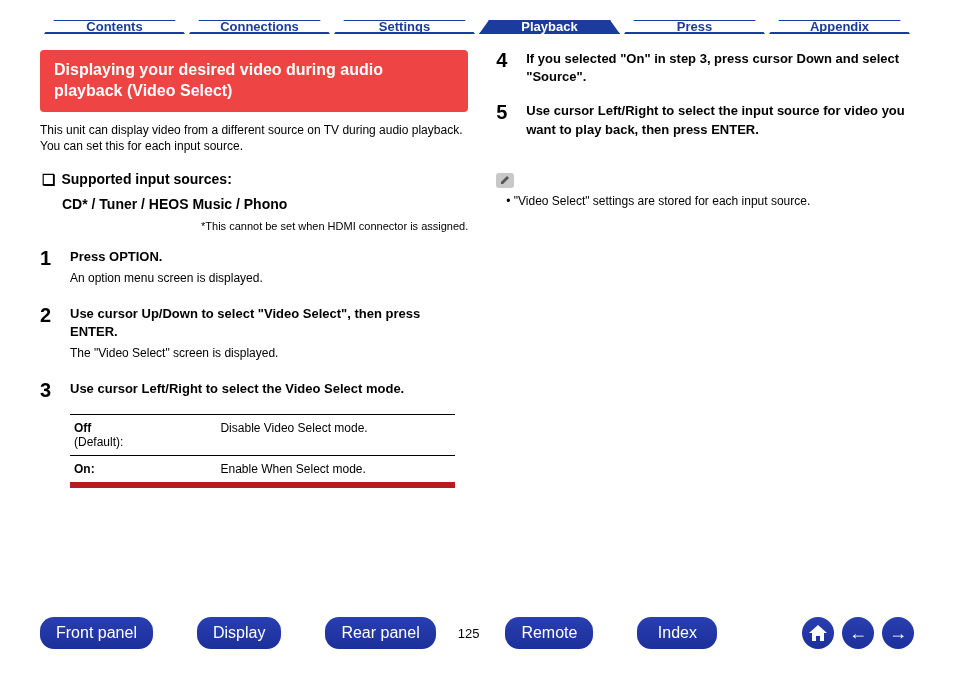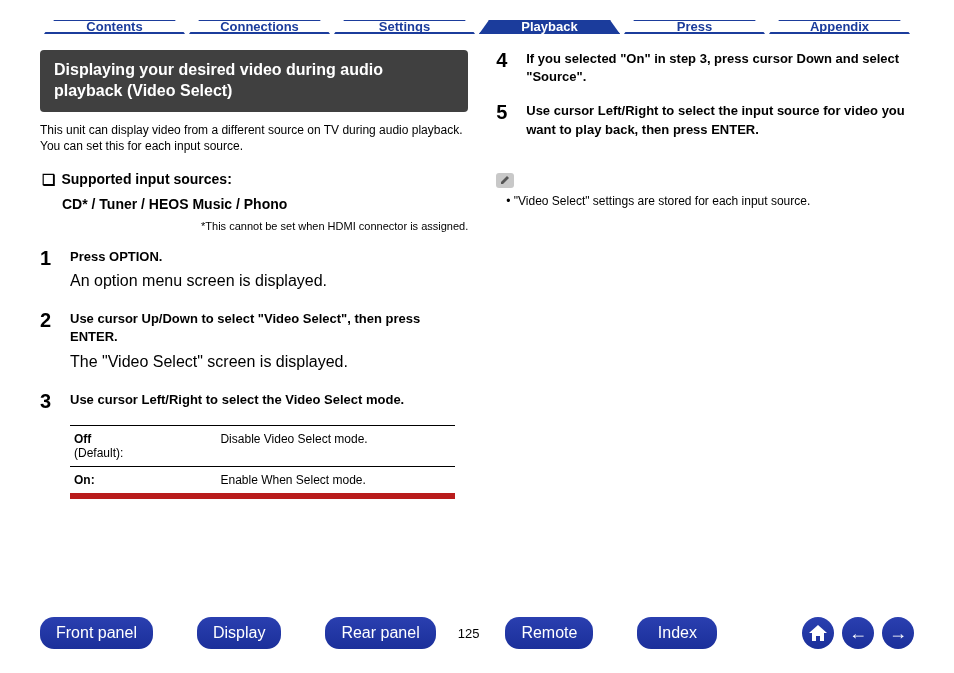--- a/index.html
+++ b/index.html
@@ -31,40 +31,40 @@
     clip-path: polygon(10px 0, calc(100% - 10px) 0, 100% 100%, 0 100%);
   }
   .tab.active { background: #1b3c9c; color: #fff; border-color: #1b3c9c; }
 
   .body-wrap { display: flex; gap: 28px; }
   .col { flex: 1; }
   .col-left { flex: 0 0 49%; }
   .col-right { flex: 0 0 47%; }
 
   .section-title {
-    background: #404040;
+    background: #ef4444;
     color: #fff;
     font-weight: bold;
     font-size: 16px;
     padding: 10px 14px;
     border-radius: 4px;
     line-height: 1.3;
     margin-bottom: 10px;
   }
   .lead { font-size: 12px; line-height: 1.4; margin-bottom: 14px; }
   .supported-head { font-weight: bold; font-size: 14px; line-height: 1.5; margin-bottom: 4px; display: flex; gap: 6px; padding-left:2px;}
   .supported-head .box { font-size: 15px; }
   .supported-sub { font-weight: bold; font-size: 14px; padding-left: 22px; margin-bottom: 8px;}
   .footnote { font-size: 11px; padding-left: 22px; margin-bottom: 16px; text-align: right;}
 
   .step { display: flex; gap: 12px; margin-bottom: 12px; }
   .step-num { font-size: 20px; font-weight: bold; width: 18px; flex-shrink:0; line-height: 1; }
   .step-body { flex: 1; font-size: 13px; line-height: 1.4; }
   .step-title { font-weight: bold; margin-bottom: 4px; }
-  .step-desc { font-size: 16px; margin-bottom: 6px; }
+  .step-desc { font-size: 12px; margin-bottom: 6px; }
   .step-bullet { font-size: 12px; padding-left: 14px; text-indent: -10px; }
   .step-bullet::before { content: "• "; }
 
   .opts-table { width: 90%; margin: 8px 0 0 30px; font-size: 12px; border-collapse: collapse; }
   .opts-table tr { border-top: 1px solid #000; }
   .opts-table tr:last-child { border-bottom: 6px solid #b91c1c; }
   .opts-table td { padding: 6px 4px; vertical-align: top;}
   .opts-table .k { font-weight: bold; width: 38%; }
 
   .note-icon {

